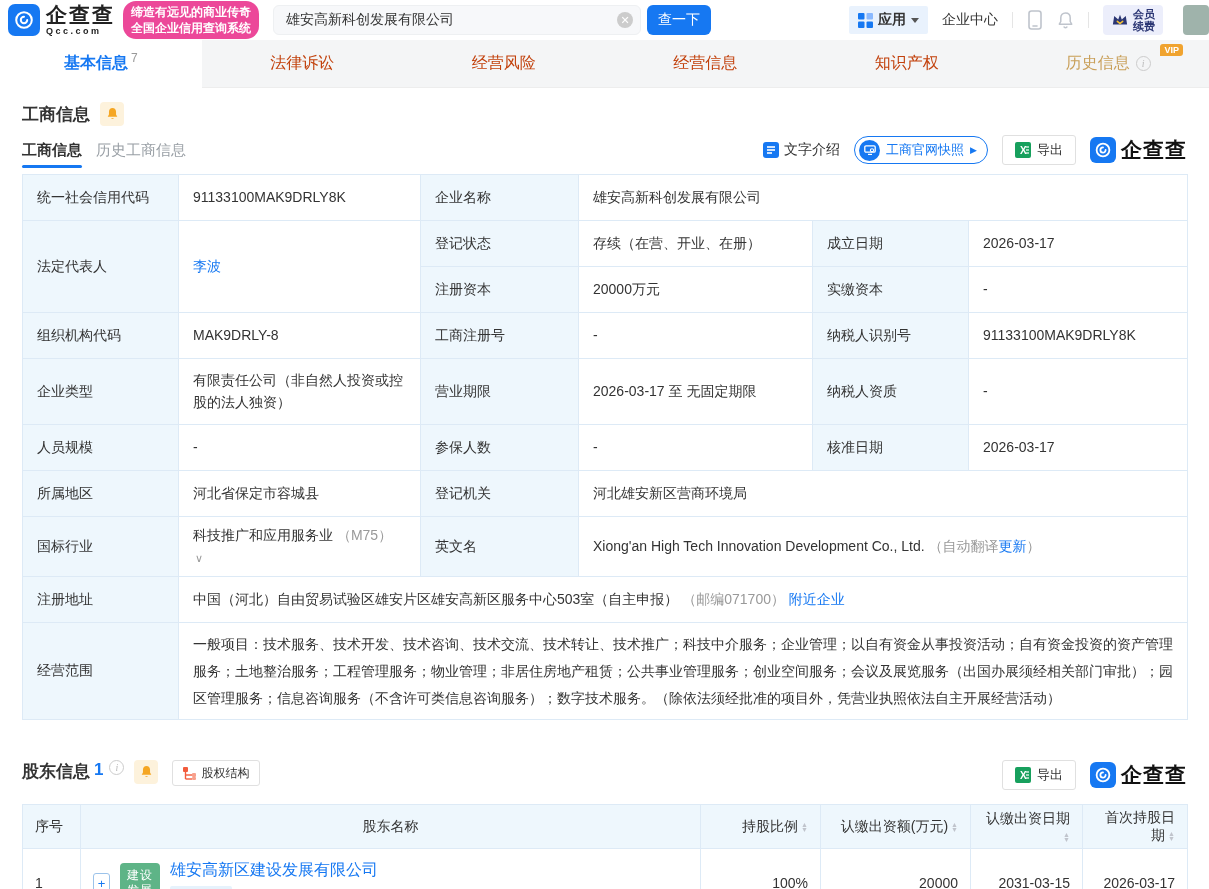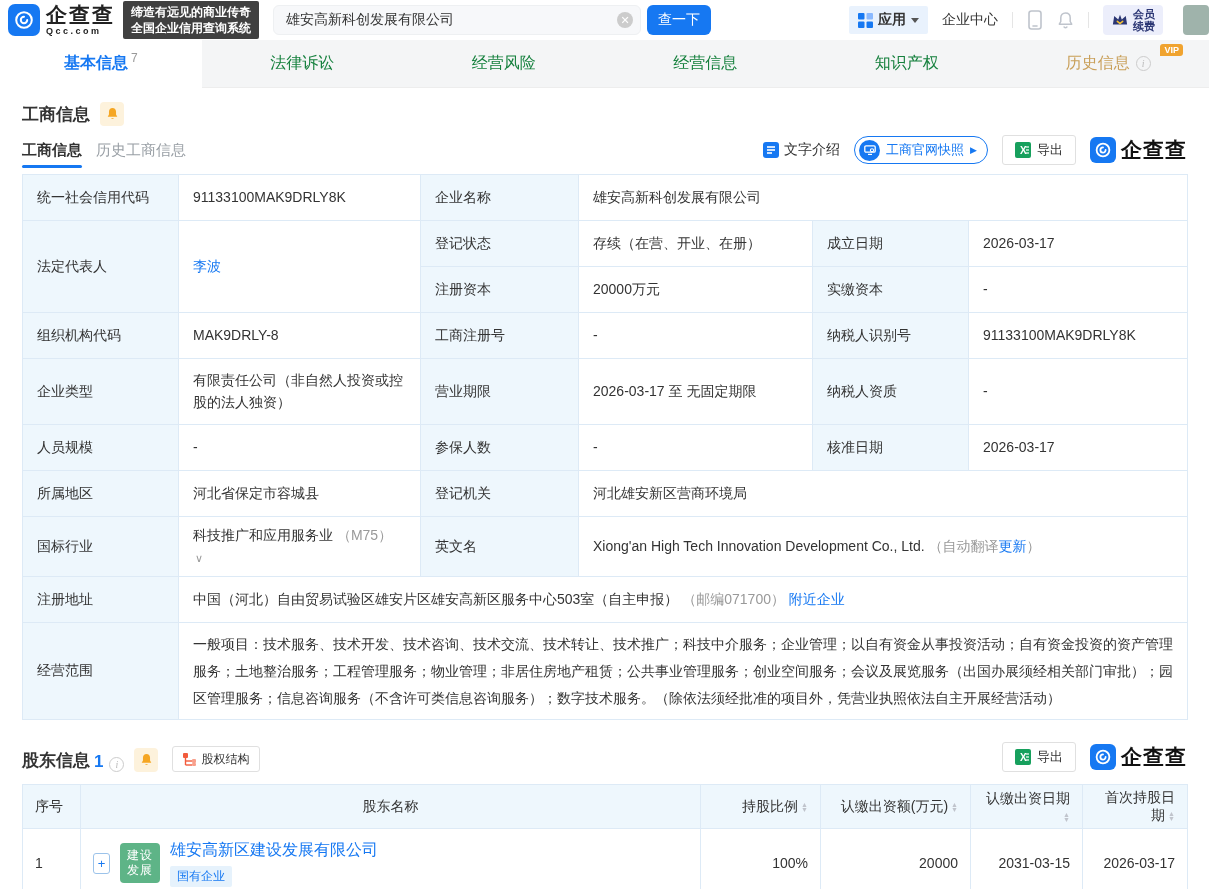--- a/index.html
+++ b/index.html
@@ -6,43 +6,43 @@
   html,body { width:1209px; height:889px; overflow:hidden; background:#fff;
     font-family:"Liberation Sans","DejaVu Sans",sans-serif; color:#333; }
 
   
   .topbar { height:40px; display:flex; align-items:center; padding:0 0 0 8px; background:#fff; position:relative; }
   .logo-box { display:flex; align-items:center; gap:6px; }
   .logo-icon { width:32px; height:32px; border-radius:7px; background:#1678f2; display:flex; align-items:center; justify-content:center; }
   .logo-txt { line-height:1; }
   .logo-cn { font-size:21px; font-weight:bold; color:#222; letter-spacing:2px; }
   .logo-en { font-size:9px; font-weight:bold; color:#222; letter-spacing:2.5px; margin-top:2px; }
-  .slogan { margin-left:8px; background:#404040; color:#fff; font-size:12px; font-weight:bold;
-    padding:3px 8px; line-height:16px; border-radius:2px; white-space:nowrap; }
+  .slogan { margin-left:8px; background:#ec4899; color:#fff; font-size:12px; font-weight:bold;
+    padding:3px 8px; line-height:16px; border-radius:13px; white-space:nowrap; }
   .search-wrap { display:flex; align-items:center; margin-left:14px; }
   .search-input { width:368px; height:30px; background:#f7f8fa; border:1px solid #eef0f2; border-radius:6px;
     font-size:14px; color:#333; padding:0 28px 0 12px; outline:none; font-family:inherit; }
   .clear-btn { width:16px; height:16px; border-radius:50%; background:#ccc; color:#fff; font-size:11px;
     display:flex; align-items:center; justify-content:center; margin-left:-24px; cursor:pointer; }
   .search-btn { margin-left:14px; height:30px; width:64px; background:#1678f2; color:#fff; border:none;
     border-radius:6px; font-size:14px; cursor:pointer; font-family:inherit; }
   .top-right { margin-left:auto; display:flex; align-items:center; gap:14px; padding-right:0; }
   .apps-pill { display:flex; align-items:center; gap:5px; background:#e9f2fd; border-radius:2px; padding:5px 9px; cursor:pointer; }
   .apps-pill .lbl { font-size:14px; font-weight:bold; color:#333; }
   .caret-down { width:0; height:0; border-left:4px solid transparent; border-right:4px solid transparent; border-top:5px solid #555; }
   .plain-link { font-size:14px; color:#333; cursor:pointer; }
   .vdiv { width:1px; height:16px; background:#e5e5e5; }
   .icon-btn { display:flex; align-items:center; cursor:pointer; }
   .vip-pill { display:flex; align-items:center; gap:4px; background:#eceefb; border-radius:4px; padding:3px 8px; cursor:pointer; }
   .vip-txt { font-size:11px; line-height:12px; font-weight:bold; color:#2b3674; }
   .avatar-cut { width:26px; height:30px; background:#9fb3ab; border-radius:4px; margin-left:6px; }
 
   
   .navtabs { height:48px; display:flex; background:#f4f5f6; border-bottom:1px solid #ededed; }
-  .navtab { flex:1; display:flex; align-items:center; justify-content:center; font-size:16px; color:#15803d;
+  .navtab { flex:1; display:flex; align-items:center; justify-content:center; font-size:16px; color:#c2410c;
     cursor:pointer; position:relative; }
   .navtab.active { background:#fff; color:#1678f2; font-weight:bold; border-bottom:1px solid #fff; margin-bottom:-1px; }
   .navtab .sup { font-size:12px; color:#999; margin-left:3px; transform:translateY(-6px); font-weight:normal; }
   .navtab.vip { color:#c9a05a; }
   .vip-badge { position:absolute; top:4px; right:26px; background:#f0a32f; color:#fff; font-size:9px;
     font-weight:bold; padding:1px 4px; border-radius:3px 3px 3px 0; line-height:10px; }
   .info-circle { width:15px; height:15px; border:1px solid #ccc; border-radius:50%; color:#bbb; font-size:10px;
     display:inline-flex; align-items:center; justify-content:center; margin-left:6px; font-style:italic; font-family:"Liberation Serif",serif; }
 
   
@@ -73,21 +73,21 @@
   
   table.info { width:100%; border-collapse:collapse; margin-top:2px; table-layout:fixed; }
   table.info td { border:1px solid #ddeaf6; font-size:14px; color:#333; padding:8px 14px; line-height:1.55; vertical-align:middle; }
   table.info td.lbl { background:#eef7fd; }
   .h46 td { height:46px; }
   a.blue, .blue { color:#1678f2; text-decoration:none; cursor:pointer;font-family:Liberation Serif, serif; }
   .gray { color:#999; }
   .caret-sm { color:#999; font-size:11px; margin-left:2px; }
 
   
-  .sh-head { display:flex; align-items:flex-end; margin-top:20px; height:32px; }
+  .sh-head { display:flex; align-items:flex-start; margin-top:40px; height:32px; }
   .equity-btn { display:flex; align-items:center; gap:5px; border:1px solid #e0e0e0; border-radius:3px;
     height:26px; padding:0 10px; font-size:12px; color:#333; background:#fff; cursor:pointer; margin-left:14px; }
   .sh-actions { margin-left:auto; display:flex; align-items:center; gap:14px; }
 
   table.sh { width:100%; border-collapse:collapse; margin-top:12px; table-layout:fixed; }
   table.sh th { background:#eef7fd; font-weight:normal; font-size:14px; color:#333; height:44px;
     border:1px solid #ddeaf6; padding:0 12px; }
   table.sh td { border:1px solid #ddeaf6; border-top:none; font-size:14px; color:#333; height:69px; padding:0 12px; background:#fff; }
   th.al { text-align:left; } th.ac { text-align:center; } th.ar, td.ar { text-align:right; }
   .sorter { display:inline-flex; flex-direction:column; vertical-align:middle; margin-left:3px; line-height:0; }

